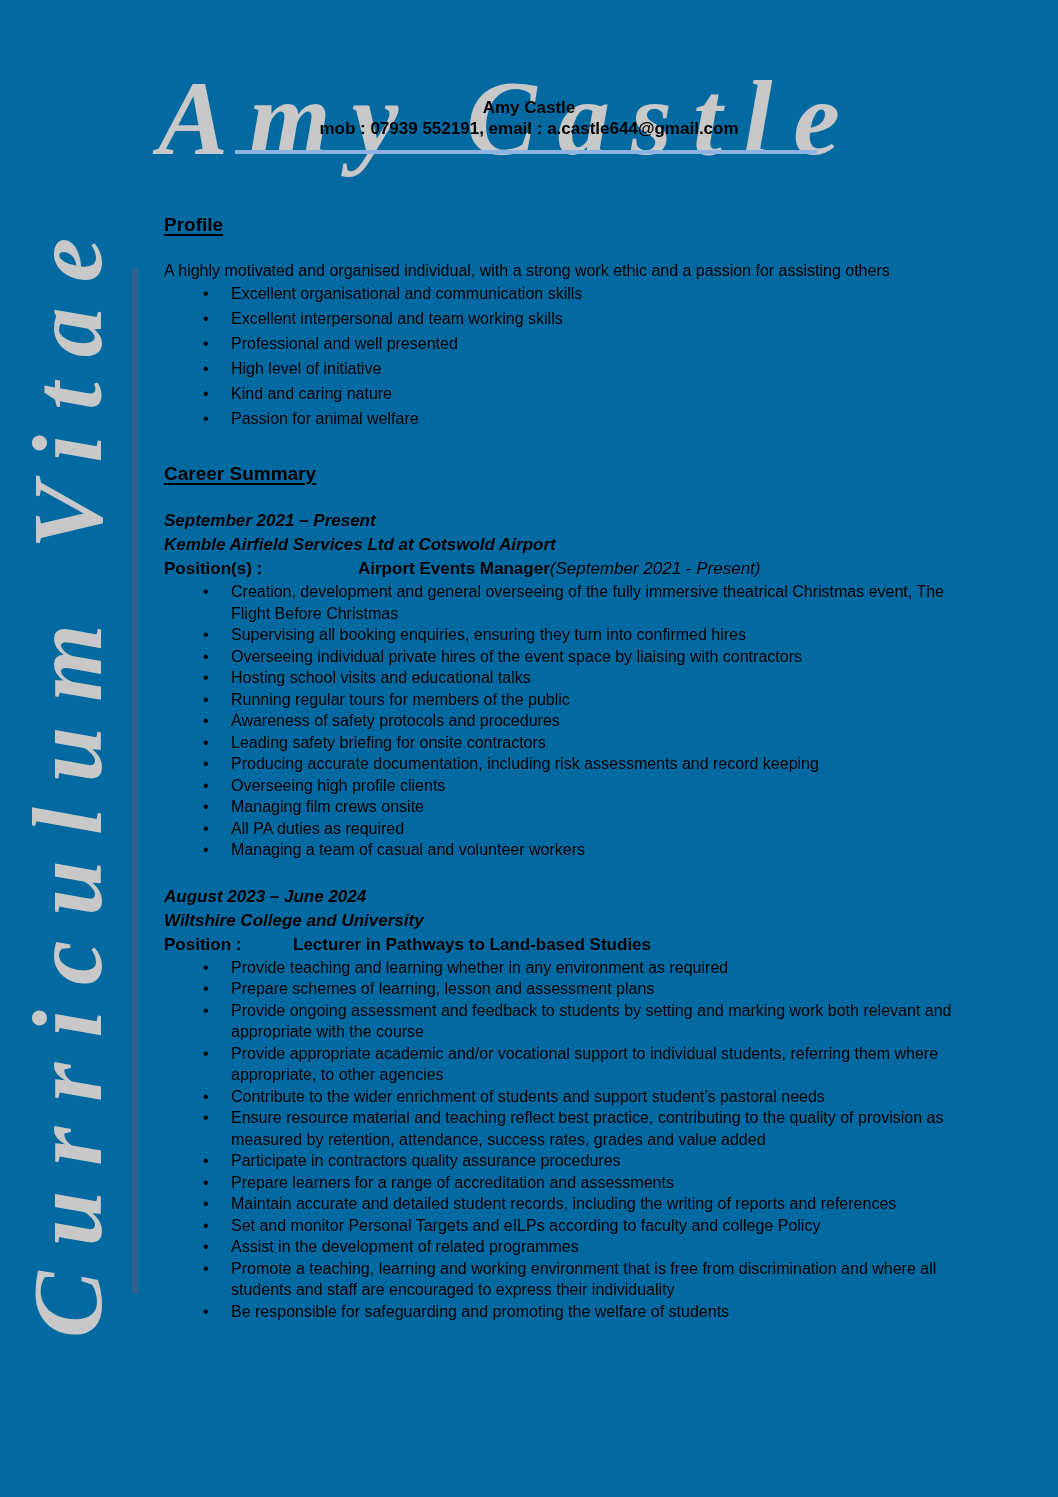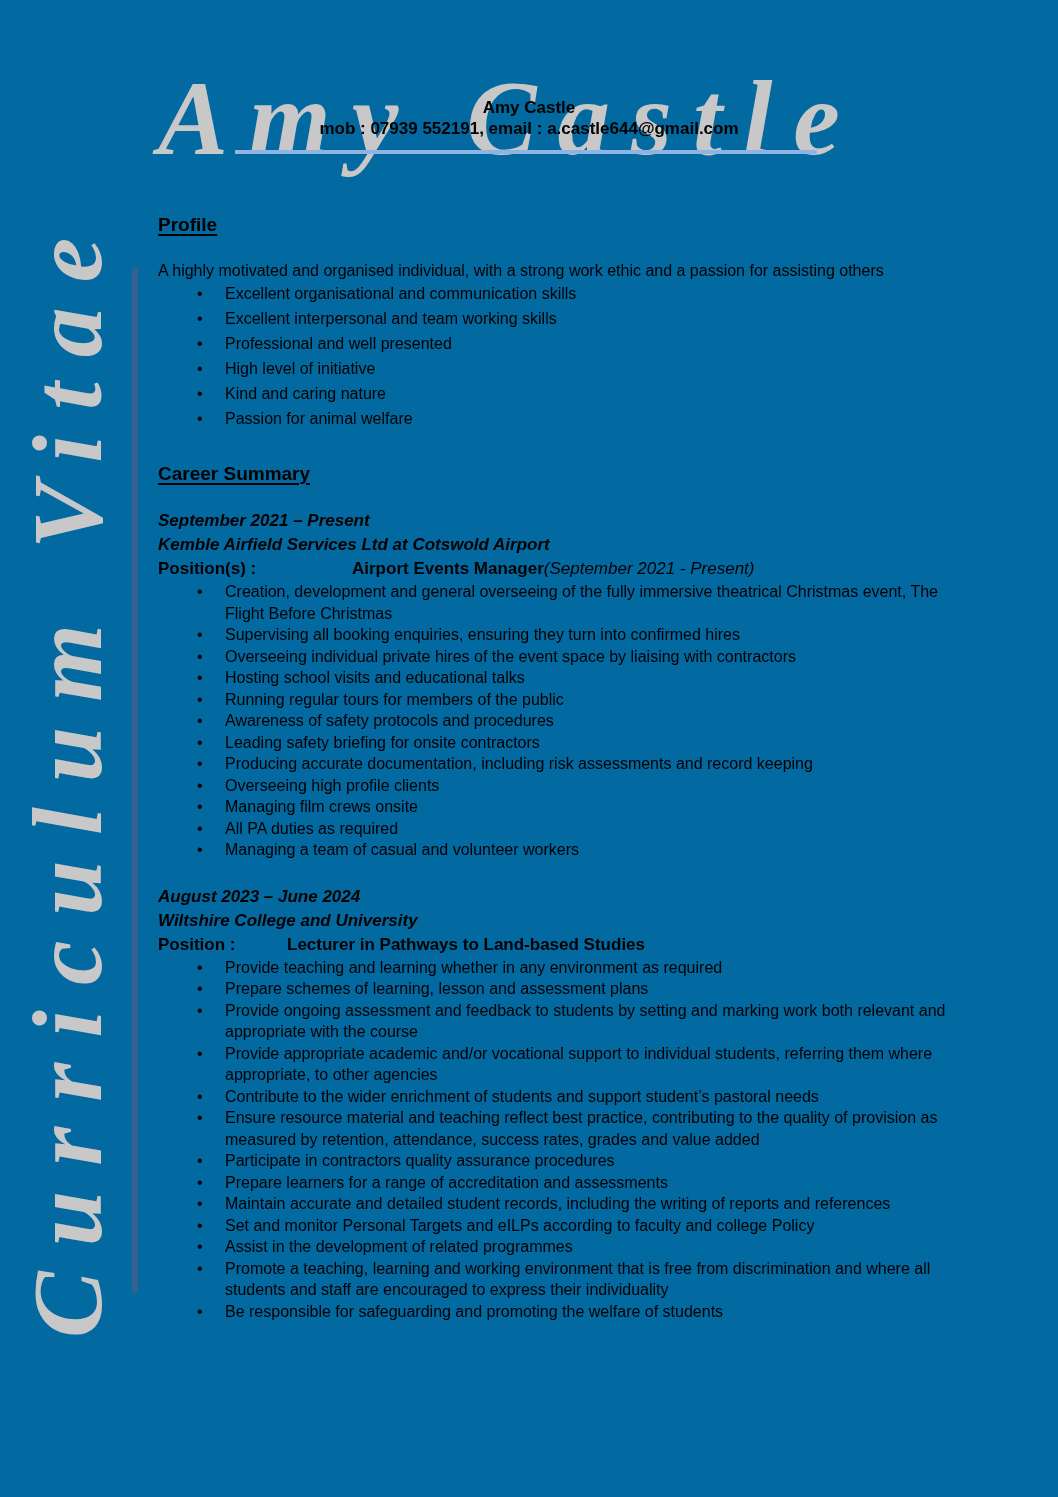--- a/index.html
+++ b/index.html
@@ -74,21 +74,21 @@
     text-align: center;
     z-index: 2;
     font-weight: bold;
     font-size: 17px;
     line-height: 21px;
   }
 
   
   .content {
     position: absolute;
-    left: 158px;
+    left: 164px;
     top: 0;
     width: 855px;
     z-index: 2;
     font-size: 16px;
   }
   .h {
     margin: 0;
     font-size: 19px;
     line-height: 23px;
     font-weight: bold;

